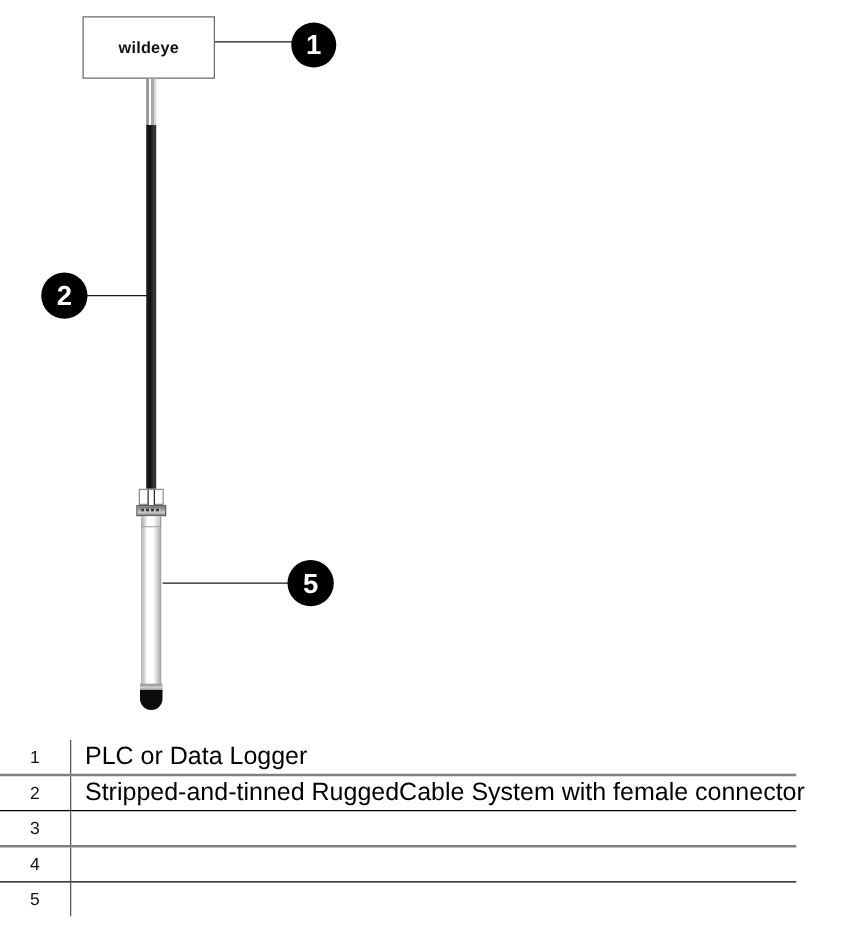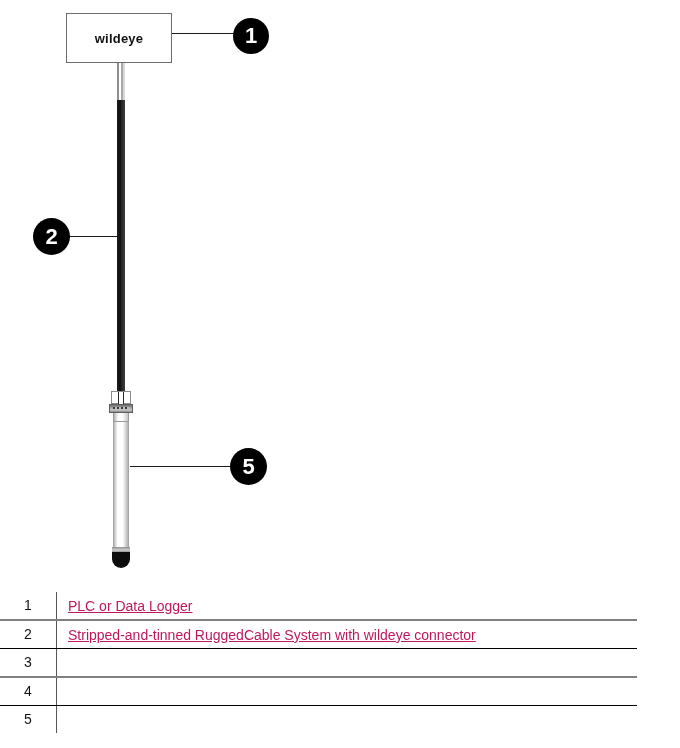--- a/index.html
+++ b/index.html
@@ -207,24 +207,23 @@
     font-size: 14px;
     color: #111111;
     border-right: 1px solid #555555;
     height: 27px;
     line-height: 27px;
     box-sizing: border-box;
   }
   .legend-desc {
     flex: 1 1 auto;
     padding-left: 11px;
-    font-size: 14px;
-    color: #be185d;
+    font-size: 20px;
+    color: #000000;
     white-space: nowrap;
-    text-decoration: underline;
   }
   .sep-gray { border-bottom: 2px solid #808080; }
   .sep-black { border-bottom: 1px solid #000000; }
 </style>
 </head>
 <body>
 
 <div id="diagram">
 
   <div class="device-box">
@@ -264,21 +263,21 @@
 
 <div id="legend">
 
   <div class="legend-row sep-gray">
     <div class="legend-num">1</div>
     <div class="legend-desc">PLC or Data Logger</div>
   </div>
 
   <div class="legend-row sep-black">
     <div class="legend-num">2</div>
-    <div class="legend-desc">Stripped-and-tinned RuggedCable System with wildeye connector</div>
+    <div class="legend-desc">Stripped-and-tinned RuggedCable System with female connector</div>
   </div>
 
   <div class="legend-row sep-gray">
     <div class="legend-num">3</div>
     <div class="legend-desc"></div>
   </div>
 
   <div class="legend-row sep-black">
     <div class="legend-num">4</div>
     <div class="legend-desc"></div>

